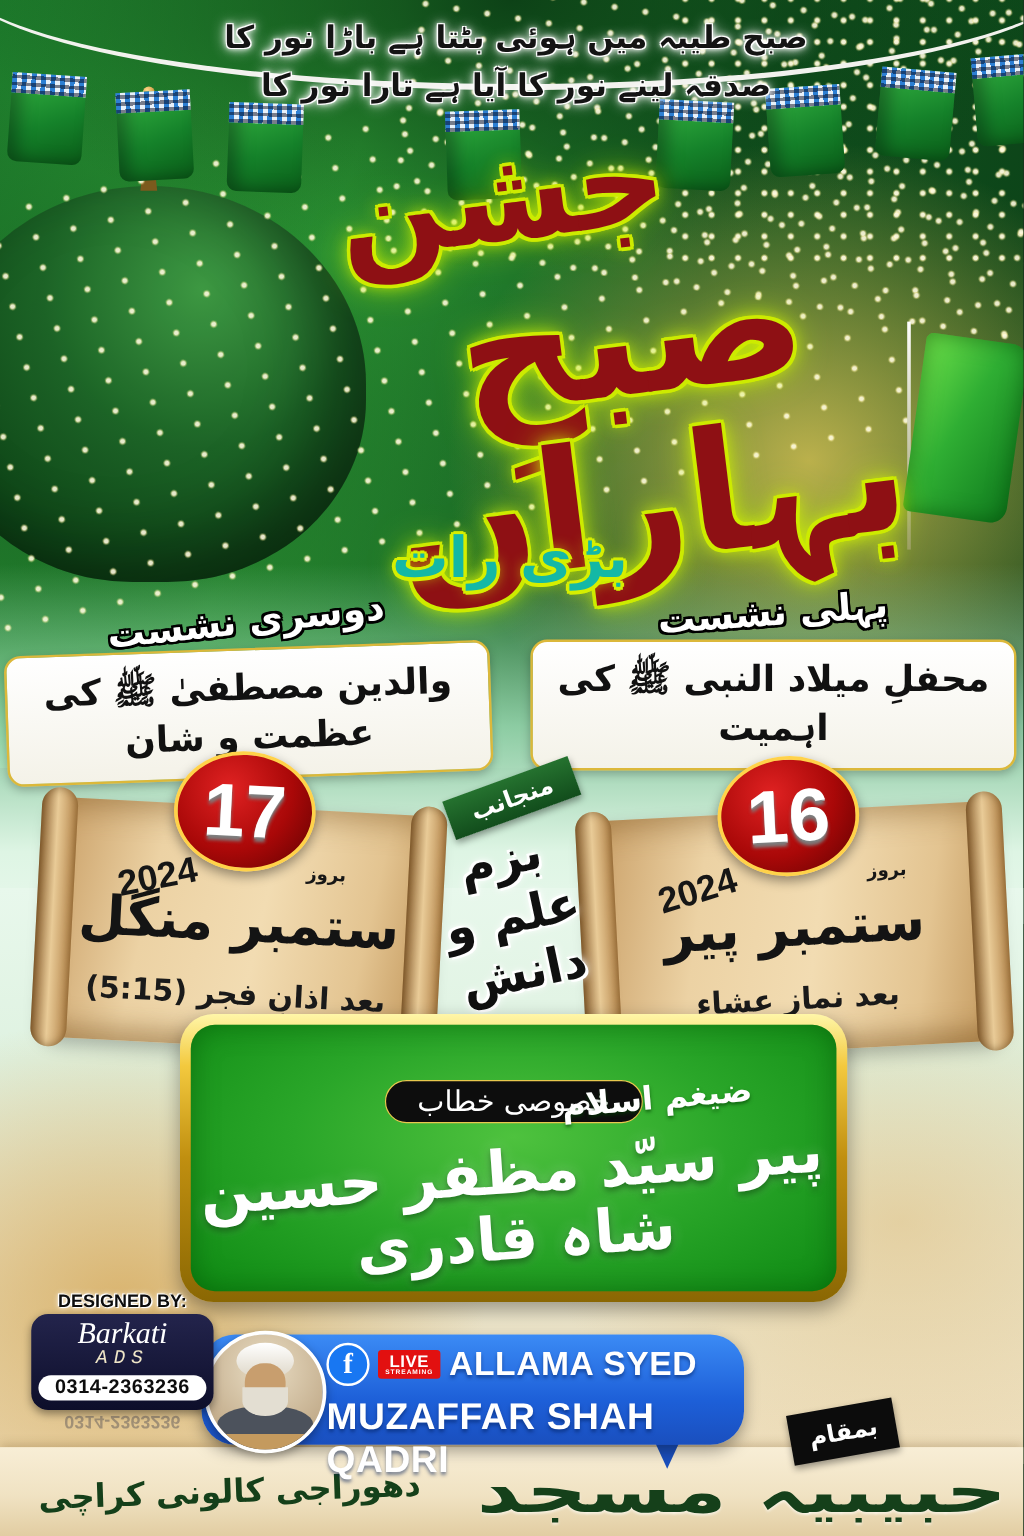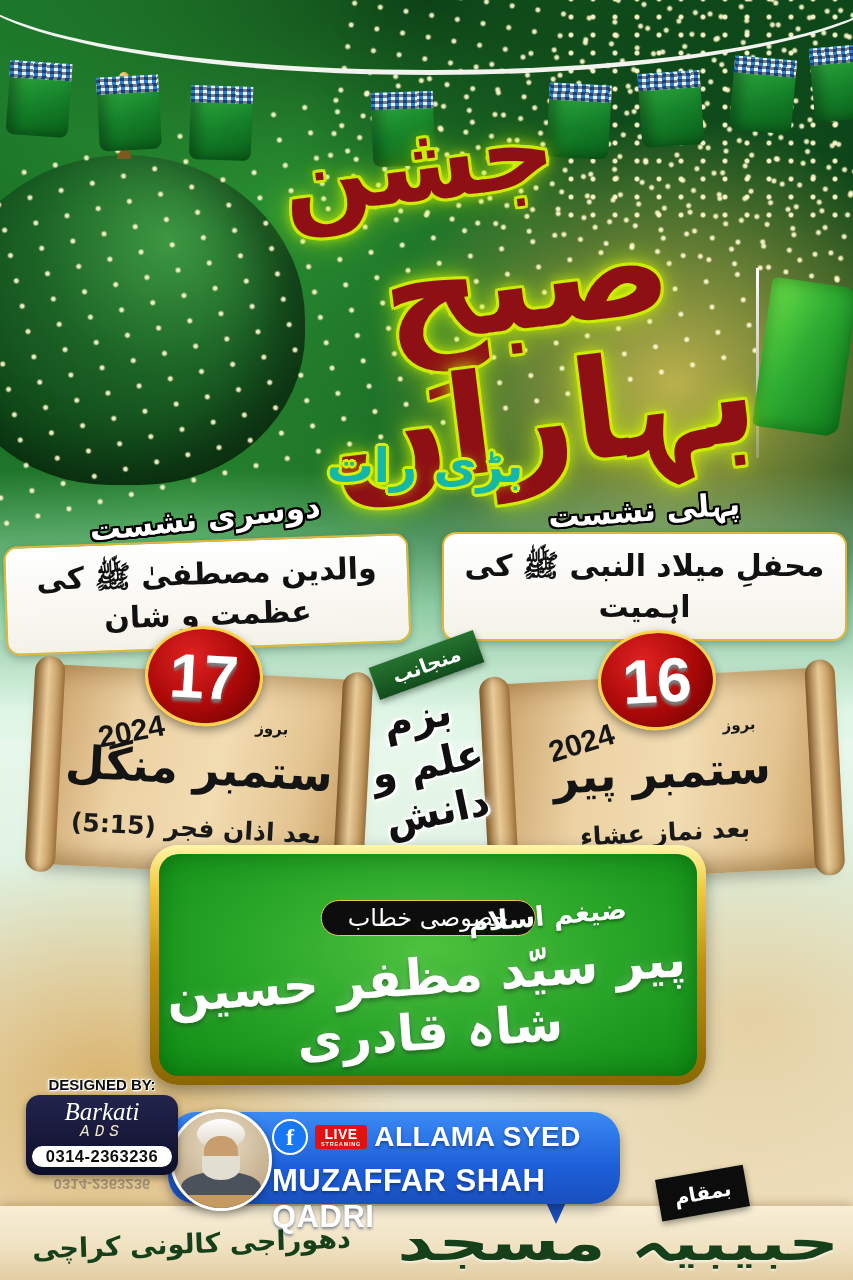--- a/index.html
+++ b/index.html
@@ -199,20 +199,24 @@
   <div class="flag f2"></div>
   <div class="flag f3"></div>
   <div class="flag f4"></div>
   <div class="flag f5"></div>
   <div class="flag f6"></div>
   <div class="flag f7"></div>
   <div class="flag f8"></div>
   <div class="side-pole"></div>
   <div class="side-flag"></div>
 
+  <div class="poem">
+    <div>صبح طیبہ میں ہوئی بٹتا ہے باڑا نور کا</div>
+    <div>صدقہ لینے نور کا آیا ہے تارا نور کا</div>
+  </div>
 
   <div class="title">
     <span class="w1 outline-yg">جشن</span>
     <span class="w2 outline-yg">صبحِ بہاراں</span>
   </div>
   <div class="subtitle">بڑی رات</div>
 
   <div class="session sess-right">
     <span class="sess-label">پہلی نشست</span>
     <div class="sess-box">محفلِ میلاد النبی ﷺ کی اہمیت</div>

